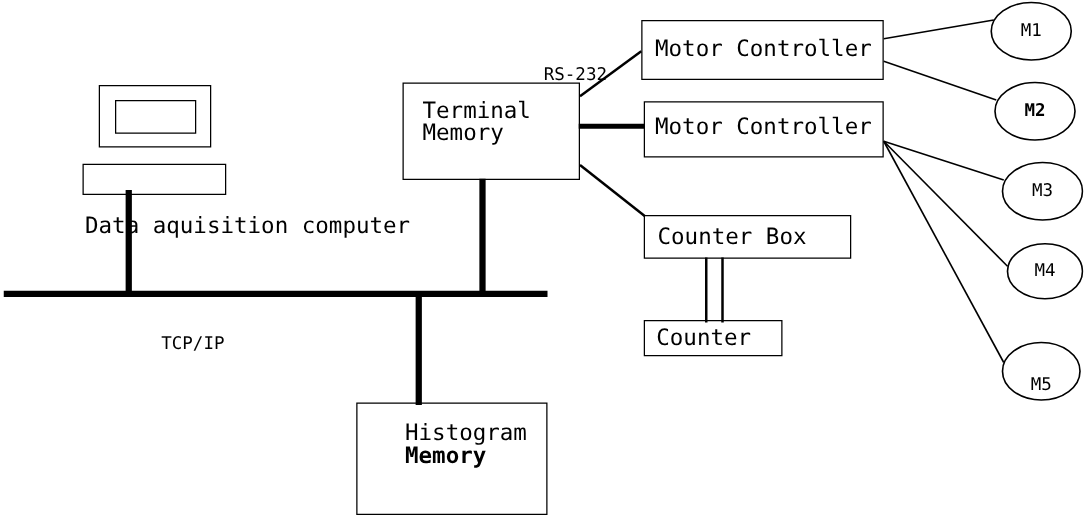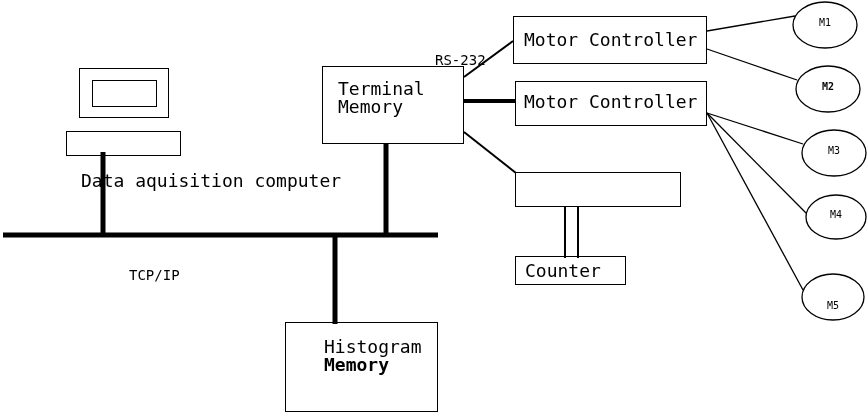--- a/index.html
+++ b/index.html
@@ -34,21 +34,21 @@
     font-family: "DejaVu Sans Mono", "Liberation Mono", monospace;
     font-size: 18px;
     line-height: 18px;
     color: #000000;
     white-space: pre;
     letter-spacing: 0px;
   }
   .ellipse-label {
     position: absolute;
     font-family: "DejaVu Sans Mono", "Liberation Mono", monospace;
-    font-size: 10px;
+    font-size: 14px;
     color: #000000;
     white-space: pre;
     text-align: center;
   }
   .edge-label {
     position: absolute;
     font-family: "DejaVu Sans Mono", "Liberation Mono", monospace;
     font-size: 14px;
     color: #000000;
     white-space: pre;
@@ -90,35 +90,36 @@
     <ellipse cx="828" cy="89" rx="32" ry="23" fill="none" stroke="#000000" stroke-width="1.3"></ellipse>
     <ellipse cx="834" cy="153" rx="32" ry="23" fill="none" stroke="#000000" stroke-width="1.3"></ellipse>
     <ellipse cx="836" cy="217" rx="30" ry="22" fill="none" stroke="#000000" stroke-width="1.3"></ellipse>
     <ellipse cx="833" cy="297" rx="31" ry="23" fill="none" stroke="#000000" stroke-width="1.3"></ellipse>
 
   </svg>
 
   <div class="node-box" style="left:79px; top:68px; width:90px; height:50px;"></div>
   <div class="node-box" style="left:92px; top:80px; width:65px; height:27px;"></div>
   <div class="node-box" style="left:66px; top:131px; width:115px; height:25px;"></div>
-  <div class="node-label" style="left:81px; top:172px;">Data aquisition computer</div>
+  <div class="node-label" style="left:68px; top:172px;">Data aquisition computer</div>
 
   <div class="node-box" style="left:322px; top:66px; width:142px; height:78px;"></div>
   <div class="node-label" style="left:338px; top:80px;">Terminal</div>
   <div class="node-label" style="left:338px; top:98px;">Memory</div>
 
   <div class="edge-label" style="left:435px; top:31px;">RS-232</div>
 
   <div class="node-box" style="left:513px; top:16px; width:194px; height:48px;"></div>
   <div class="node-label" style="left:524px; top:31px;">Motor Controller</div>
 
   <div class="node-box" style="left:515px; top:81px; width:192px; height:45px;"></div>
   <div class="node-label" style="left:524px; top:93px;">Motor Controller</div>
 
   <div class="node-box" style="left:515px; top:172px; width:166px; height:35px;"></div>
+  <div class="node-label" style="left:526px; top:181px;">Counter Box</div>
 
   <div class="node-box" style="left:515px; top:256px; width:111px; height:29px;"></div>
   <div class="node-label" style="left:525px; top:262px;">Counter</div>
 
   <div class="node-box" style="left:285px; top:322px; width:153px; height:90px;"></div>
   <div class="node-label" style="left:324px; top:338px;">Histogram</div>
   <div class="node-label" style="left:324px; top:356px;font-weight:bold;">Memory</div>
 
   <div class="edge-label" style="left:129px; top:246px;">TCP/IP</div>
 

